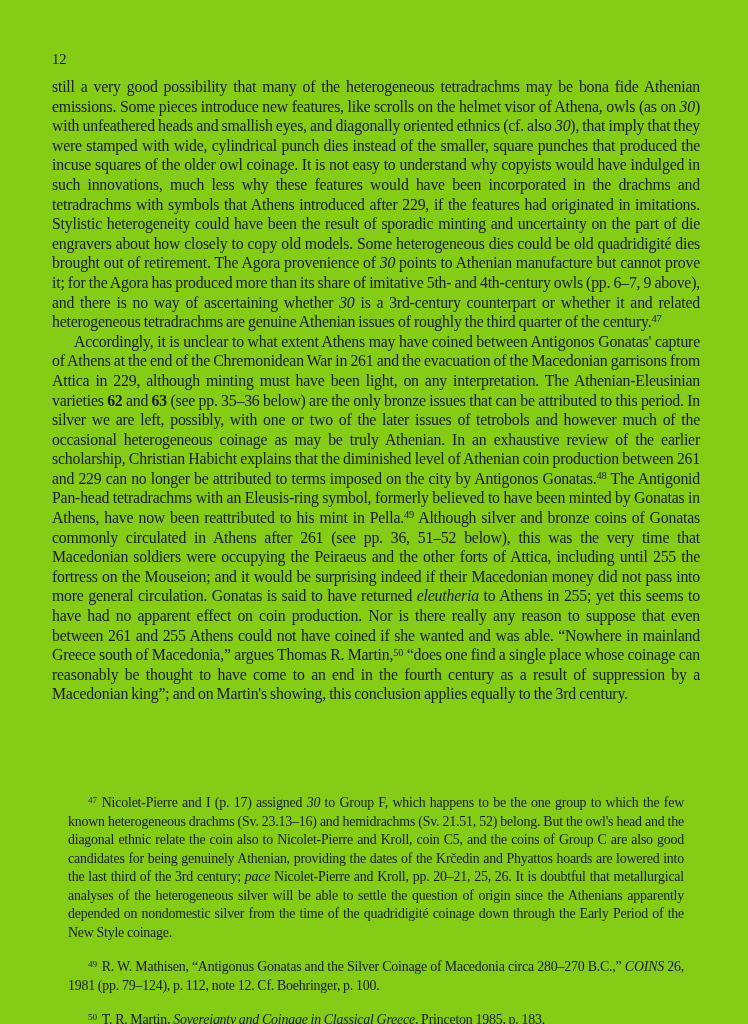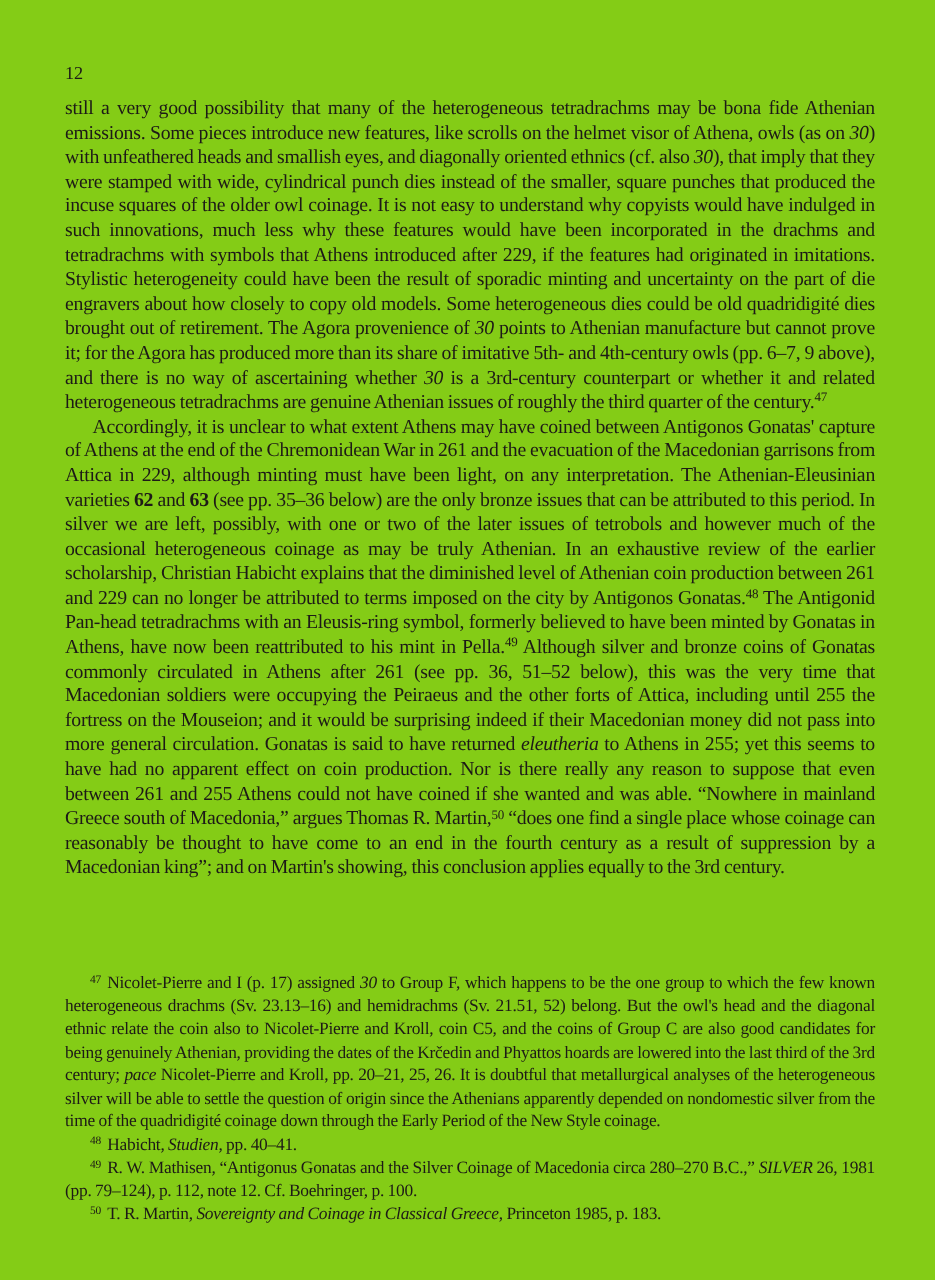--- a/index.html
+++ b/index.html
@@ -43,21 +43,21 @@
   .body-text p.indent { text-indent: 22px; }
   .footnotes {
     position: absolute;
     left: 52px; width: 648px; top: 778px;
     font-size: 13.9px;
     line-height: 18.5px;
     text-align: justify;
     letter-spacing: -0.2px;
     word-spacing: -0.4px;
   }
-  .footnotes p { margin: 0; text-indent: 20px; }
+  .footnotes p { margin: 16px; text-indent: 20px; }
   sup {
     font-size: 66%;
     line-height: 0;
     vertical-align: baseline;
     position: relative;
     top: -0.45em;
   }
   .fn-marker { margin-right: 5px; }
   i { font-style: italic; }
   b { font-weight: bold; }
@@ -74,23 +74,20 @@
   <div class="body-text">
     <p>still a very good possibility that many of the heterogeneous tetradrachms may be bona fide Athenian emissions. Some pieces introduce new features, like scrolls on the helmet visor of Athena, owls (as on <i>30</i>) with unfeathered heads and smallish eyes, and diagonally oriented ethnics (cf. also <i>30</i>), that imply that they were stamped with wide, cylindrical punch dies instead of the smaller, square punches that produced the incuse squares of the older owl coinage. It is not easy to understand why copyists would have indulged in such innovations, much less why these features would have been incorporated in the drachms and tetradrachms with symbols that Athens introduced after 229, if the features had originated in imitations. Stylistic heterogeneity could have been the result of sporadic minting and uncertainty on the part of die engravers about how closely to copy old models. Some heterogeneous dies could be old quadridigité dies brought out of retirement. The Agora provenience of <i>30</i> points to Athenian manufacture but cannot prove it; for the Agora has produced more than its share of imitative 5th- and 4th-century owls (pp. 6–7, 9 above), and there is no way of ascertaining whether <i>30</i> is a 3rd-century counterpart or whether it and related heterogeneous tetradrachms are genuine Athenian issues of roughly the third quarter of the century.<sup>47</sup></p>
     <p class="indent">Accordingly, it is unclear to what extent Athens may have coined between Antigonos Gonatas' capture of Athens at the end of the Chremonidean War in 261 and the evacuation of the Macedonian garrisons from Attica in 229, although minting must have been light, on any interpretation. The Athenian-Eleusinian varieties <b>62</b> and <b>63</b> (see pp. 35–36 below) are the only bronze issues that can be attributed to this period. In silver we are left, possibly, with one or two of the later issues of tetrobols and however much of the occasional heterogeneous coinage as may be truly Athenian. In an exhaustive review of the earlier scholarship, Christian Habicht explains that the diminished level of Athenian coin production between 261 and 229 can no longer be attributed to terms imposed on the city by Antigonos Gonatas.<sup>48</sup> The Antigonid Pan-head tetradrachms with an Eleusis-ring symbol, formerly believed to have been minted by Gonatas in Athens, have now been reattributed to his mint in Pella.<sup>49</sup> Although silver and bronze coins of Gonatas commonly circulated in Athens after 261 (see pp. 36, 51–52 below), this was the very time that Macedonian soldiers were occupying the Peiraeus and the other forts of Attica, including until 255 the fortress on the Mouseion; and it would be surprising indeed if their Macedonian money did not pass into more general circulation. Gonatas is said to have returned <i>eleutheria</i> to Athens in 255; yet this seems to have had no apparent effect on coin production. Nor is there really any reason to suppose that even between 261 and 255 Athens could not have coined if she wanted and was able. “Nowhere in mainland Greece south of Macedonia,” argues Thomas R. Martin,<sup>50</sup> “does one find a single place whose coinage can reasonably be thought to have come to an end in the fourth century as a result of suppression by a Macedonian king”; and on Martin's showing, this conclusion applies equally to the 3rd century.</p>
   </div>
 
   <div class="footnotes">
     <p>
       <sup class="fn-marker">47</sup><span>Nicolet-Pierre and I (p. 17) assigned <i>30</i> to Group F, which happens to be the one group to which the few known heterogeneous drachms (Sv. 23.13–16) and hemidrachms (Sv. 21.51, 52) belong. But the owl's head and the diagonal ethnic relate the coin also to Nicolet-Pierre and Kroll, coin C5, and the coins of Group C are also good candidates for being genuinely Athenian, providing the dates of the Krčedin and Phyattos hoards are lowered into the last third of the 3rd century; <i>pace</i> Nicolet-Pierre and Kroll, pp. 20–21, 25, 26. It is doubtful that metallurgical analyses of the heterogeneous silver will be able to settle the question of origin since the Athenians apparently depended on nondomestic silver from the time of the quadridigité coinage down through the Early Period of the New Style coinage.</span>
     </p>
     <p>
-      <sup class="fn-marker">48</sup><span>Habicht, <i>Studien</i>, pp. 40–41.</span>
-    </p>
-    <p>
-      <sup class="fn-marker">49</sup><span>R. W. Mathisen, “Antigonus Gonatas and the Silver Coinage of Macedonia circa 280–270 B.C.,” <i>SILVER</i> 26, 1981 (pp. 79–124), p. 112, note 12. Cf. Boehringer, p. 100.</span>
+      <sup class="fn-marker">49</sup><span>R. W. Mathisen, “Antigonus Gonatas and the Silver Coinage of Macedonia circa 280–270 B.C.,” <i>COINS</i> 26, 1981 (pp. 79–124), p. 112, note 12. Cf. Boehringer, p. 100.</span>
     </p>
     <p>
       <sup class="fn-marker">50</sup><span>T. R. Martin, <i>Sovereignty and Coinage in Classical Greece</i>, Princeton 1985, p. 183.</span>
     </p>
   </div>
 
 </div>
 
 </body></html>

